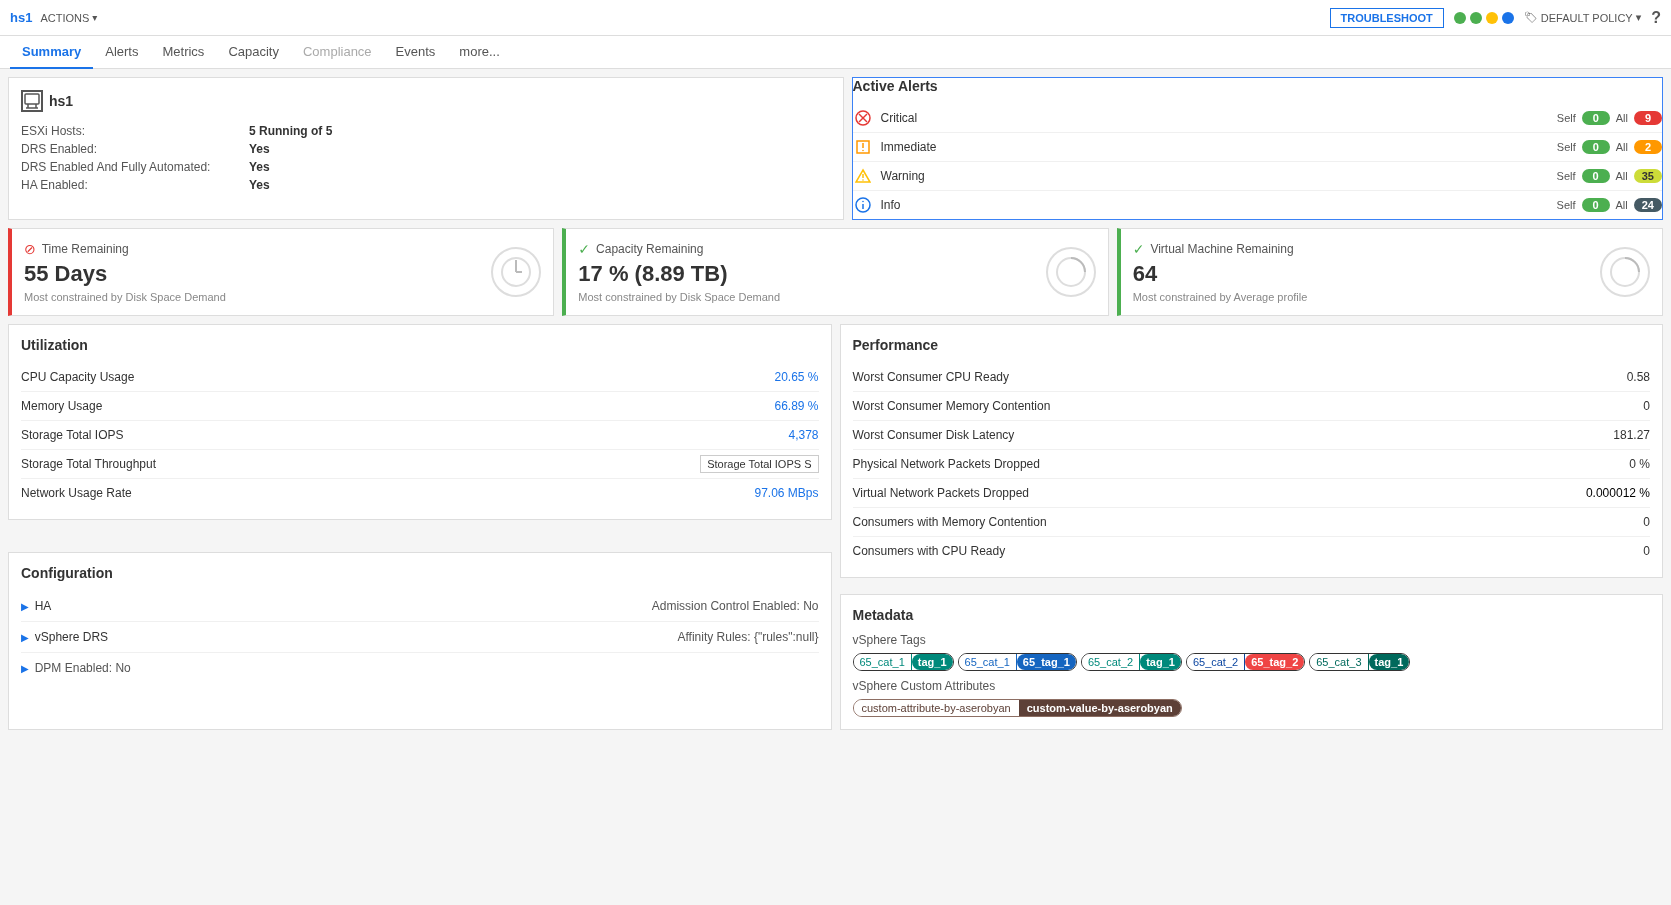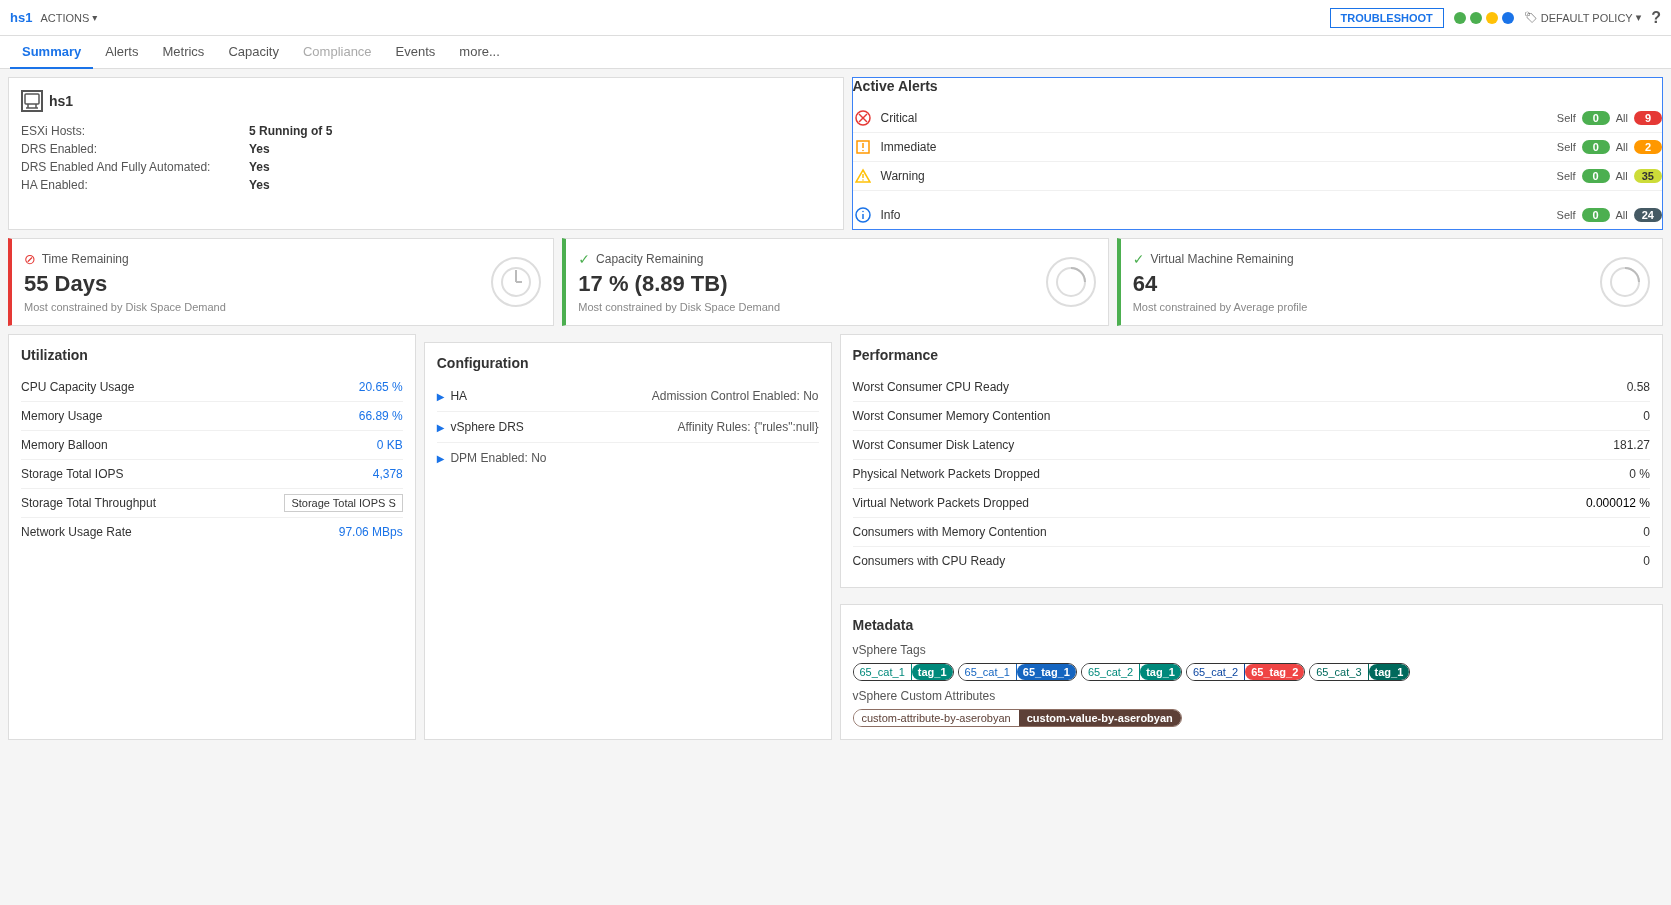--- a/index.html
+++ b/index.html
@@ -57,21 +57,21 @@
     .prop-row { display: flex; gap: 8px; }
     .prop-label { color: #555; min-width: 220px; }
     .prop-value { font-weight: bold; }
 
     
     .alerts-panel {
       flex: 1; background: #fff; border: 1px solid #3b82f6; 
     }
     .panel-title { font-size: 14px; font-weight: bold; margin-bottom: 10px; }
     .alert-row { display: flex; align-items: center; padding: 6px 0; border-bottom: 1px solid #f0f0f0; }
-    .alert-row:last-child { border-bottom: none; margin-top: 10px; }
+    .alert-row:last-child { border-bottom: none; }
     .alert-icon { width: 20px; margin-right: 8px; display: flex; align-items: center; justify-content: center; }
     .alert-name { flex: 1; font-size: 12px; }
     .alert-badges { display: flex; align-items: center; gap: 6px; margin-left: auto; }
     .badge-label { font-size: 11px; color: #555; }
     .badge {
       border-radius: 10px; padding: 1px 8px; font-size: 11px; font-weight: bold; color: #fff;
       min-width: 28px; text-align: center;
     }
     .badge-green { background: #4caf50; }
     .badge-red { background: #e53935; }
@@ -159,21 +159,21 @@
     .custom-attr-badge {
       display: inline-flex; align-items: center; border-radius: 10px; overflow: hidden;
       font-size: 11px; border: 1px solid #8d6e63;
     }
     .custom-attr-key { padding: 2px 8px; background: #fff; color: #5d4037; }
     .custom-attr-val { padding: 2px 8px; background: #5d4037; color: #fff; font-weight: bold; }
 
     
     .right-col { display: flex; flex-direction: column; gap: 8px; flex: 1; }
 
-    .util-config-col { display: flex; flex-direction: row; gap: 8px; flex: 1; }
+    .util-config-col { display: flex; flex-direction: column; gap: 24px; flex: 1; }
 
     .full-width-row { display: flex; gap: 8px; }
   </style>
 </head>
 <body>
 
 <div class="top-bar">
   <span class="app-title">hs1</span>
   <span class="actions-btn">ACTIONS</span>
   <div class="top-bar-right">
@@ -370,24 +370,20 @@
 
         <div class="util-row">
           <span class="util-label">CPU Capacity Usage</span>
           <span class="util-value">20.65 %</span>
         </div>
         <div class="util-row">
           <span class="util-label">Memory Usage</span>
           <span class="util-value">66.89 %</span>
         </div>
         <div class="util-row">
-          <span class="util-label">Memory Balloon</span>
-          <span class="util-value">0 KB</span>
-        </div>
-        <div class="util-row">
           <span class="util-label">Storage Total IOPS</span>
           <span class="util-value">4,378</span>
         </div>
         <div class="util-row">
           <span class="util-label">Storage Total Throughput</span>
           <span class="util-value">
             <span class="util-tooltip">Storage Total IOPS S</span>
           </span>
         </div>
         <div class="util-row">

